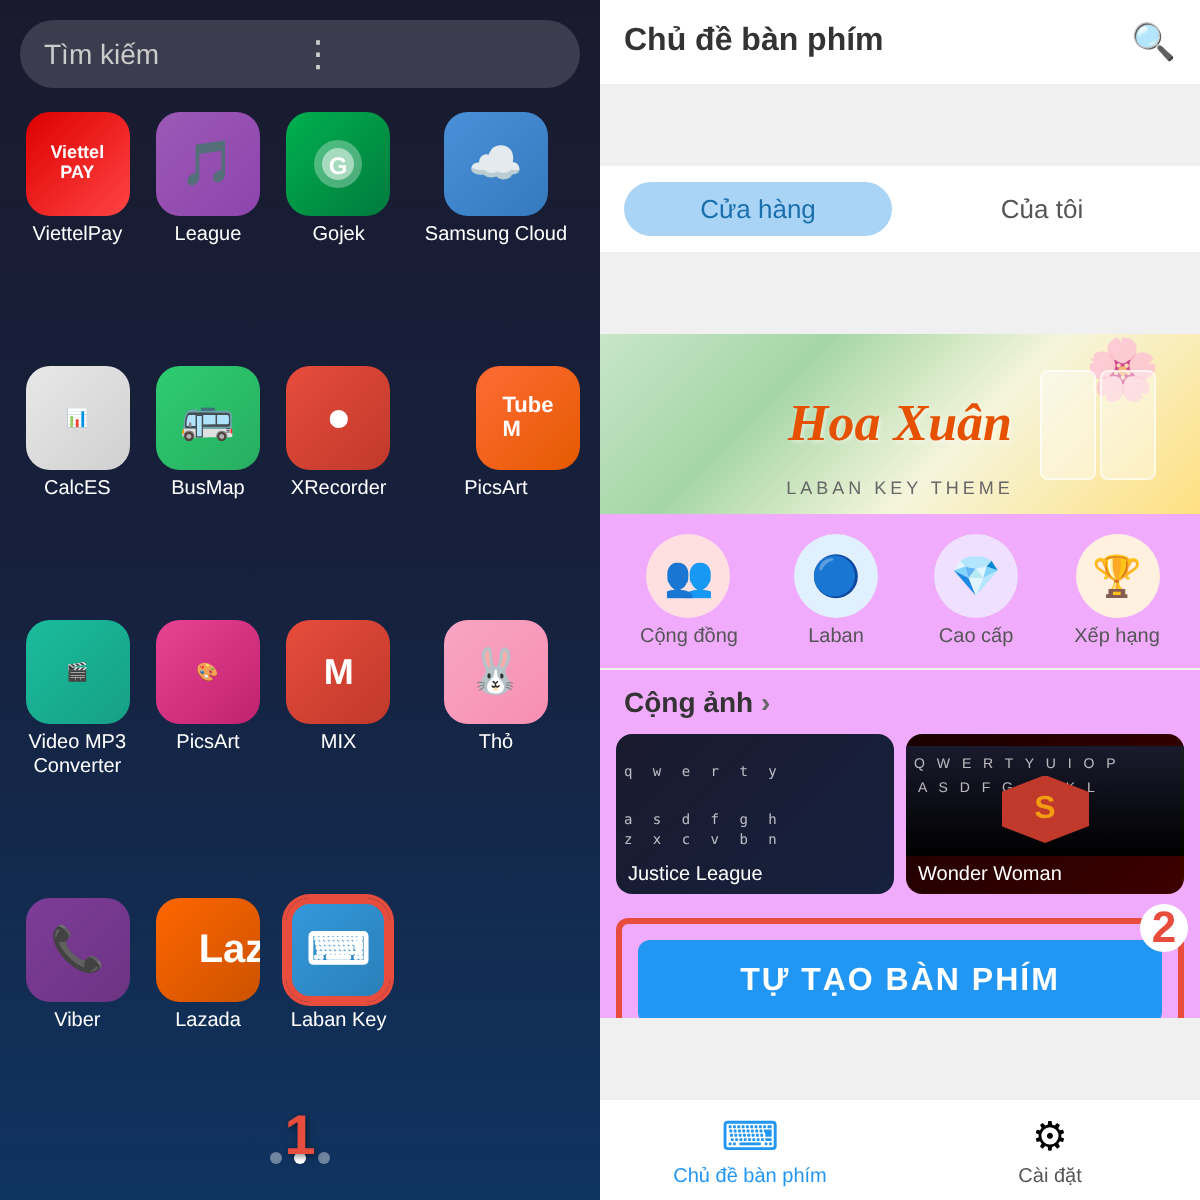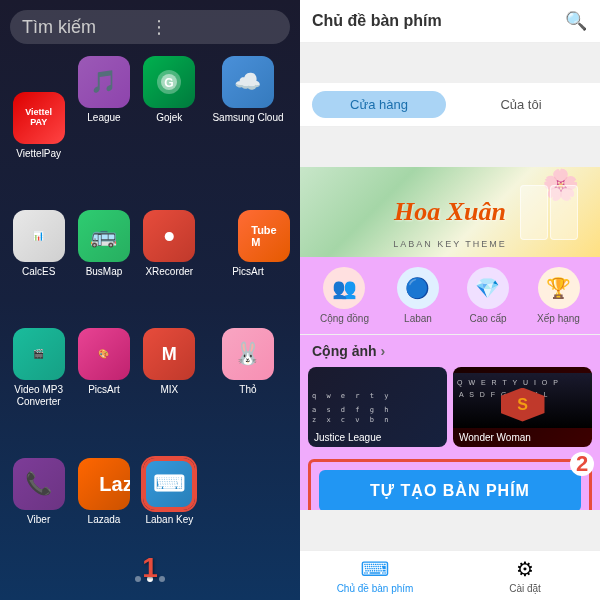--- a/index.html
+++ b/index.html
@@ -25,21 +25,21 @@
     .search-bar {
       display: flex;
       align-items: center;
       background: rgba(255,255,255,0.15);
       border-radius: 20px;
       padding: 6px 12px;
       margin-bottom: 12px;
     }
     .search-bar span {
       color: #ccc;
-      font-size: 18px;
+      font-size: 14px;
       flex: 1;
     }
     .search-bar .dots {
       color: #ccc;
       font-size: 18px;
       letter-spacing: 1px;
     }
 
     .app-grid {
       display: grid;
@@ -71,21 +71,21 @@
     }
 
     .app-label {
       font-size: 10px;
       color: white;
       text-align: center;
       line-height: 1.2;
     }
 
     
-    .icon-viettel { background: linear-gradient(135deg, #d00, #ff4444); font-size: 9px; text-align: center; padding: 4px; margin-top: 36px; }
+    .icon-viettel { background: linear-gradient(135deg, #d00, #ff4444); font-size: 9px; text-align: center; padding: 4px; }
     .icon-mocha { background: linear-gradient(135deg, #9b59b6, #8e44ad); }
     .icon-gojek { background: linear-gradient(135deg, #00b14f, #007a3d); }
     .icon-samsung { background: linear-gradient(135deg, #4a90d9, #357abd); }
     .icon-calces { background: linear-gradient(135deg, #e8e8e8, #d0d0d0); color: #333; font-size: 10px; }
     .icon-busmap { background: linear-gradient(135deg, #2ecc71, #27ae60); }
     .icon-xrecorder { background: linear-gradient(135deg, #e74c3c, #c0392b); }
     .icon-tubemate { background: linear-gradient(135deg, #ff6b35, #e55a00); }
     .icon-videomp3 { background: linear-gradient(135deg, #1abc9c, #16a085); font-size: 9px; }
     .icon-picsart { background: linear-gradient(135deg, #e84393, #c0226f); font-size: 9px; }
     .icon-mix { background: linear-gradient(135deg, #e74c3c, #c0392b); }
@@ -545,21 +545,21 @@
     </div>
 
     <div class="section-title">
       <span>Cộng ảnh</span>
       <span class="section-arrow">›</span>
     </div>
 
     <div class="theme-grid">
       <div class="theme-card theme-card-jl">
         <div class="theme-keyboard-preview">
-          <div style="letter-spacing:3px; margin-bottom:6px;">q w e r t y</div>
+          <div style="letter-spacing:3px; margin-bottom:16px;">q w e r t y</div>
           <div style="letter-spacing:3px; margin-bottom:2px;">a s d f g h</div>
           <div style="letter-spacing:3px;">z x c v b n</div>
         </div>
         <div class="theme-name">Justice League</div>
       </div>
       <div class="theme-card theme-card-ww">
         <div class="superman-keyboard">
           <div style="font-size:7px;color:rgba(255,255,255,0.7);letter-spacing:2px;position:absolute;top:6px;left:4px;">Q W E R T Y U I O P</div>
           <div style="font-size:7px;color:rgba(255,255,255,0.7);letter-spacing:2px;position:absolute;top:18px;left:6px;">A S D F G H J K L</div>
           <div style="background:#c0392b;width:44px;height:34px;clip-path:polygon(50% 0%,100% 25%,100% 75%,50% 100%,0% 75%,0% 25%);display:flex;align-items:center;justify-content:center;margin-top:8px;">

